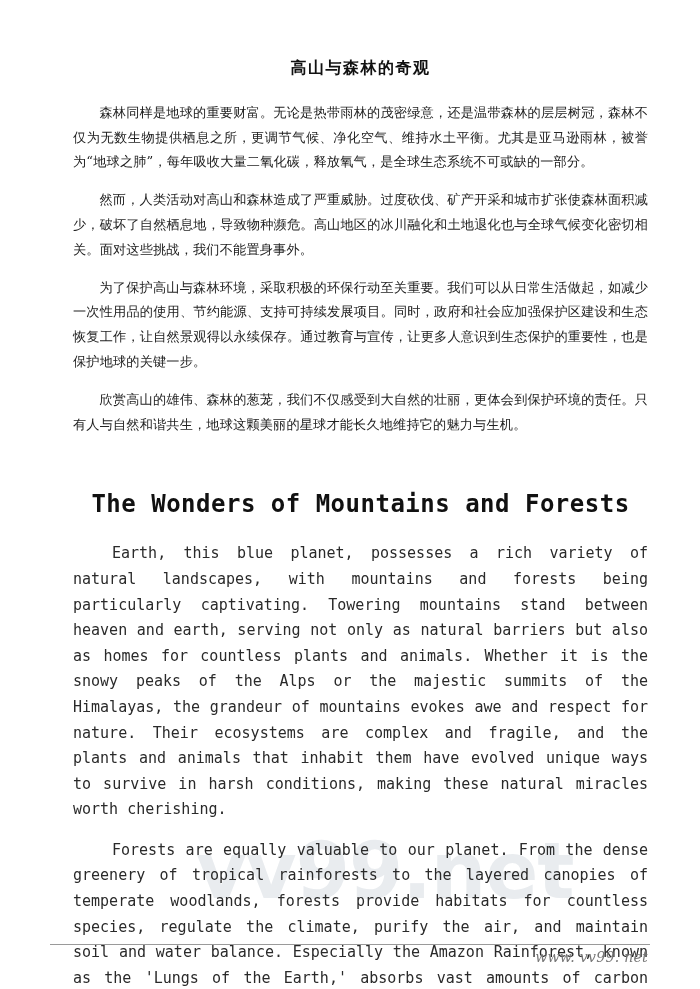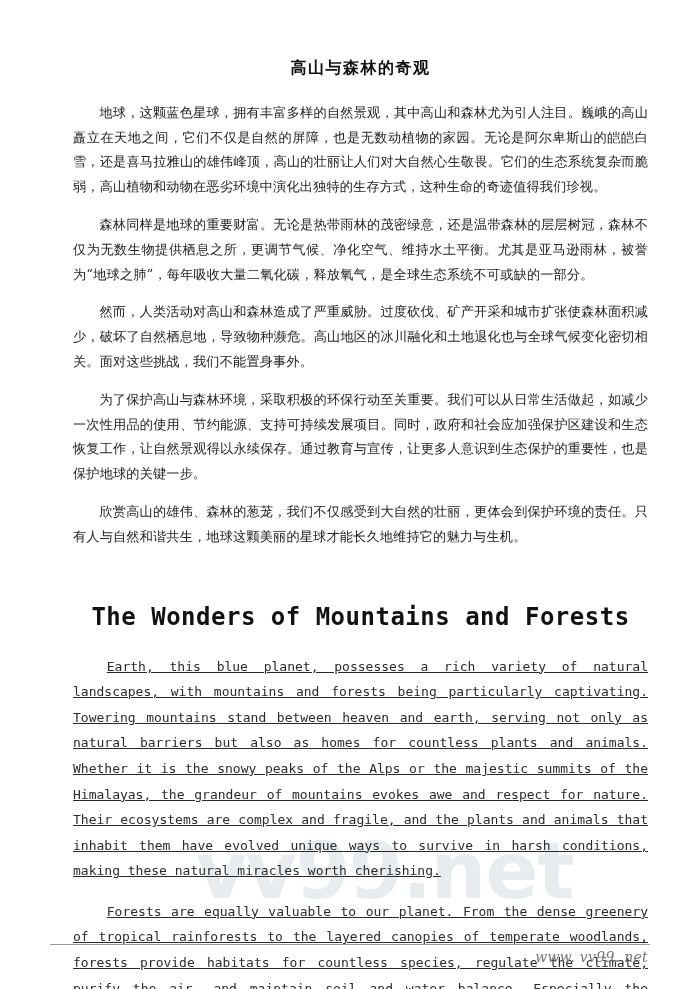--- a/index.html
+++ b/index.html
@@ -88,26 +88,25 @@
     padding-top: 40px;
   }
 
   .en-body {
     margin-top: 23px;
   }
 
   .en-p {
     margin: 0 0 15px 0;
     font-family: "DejaVu Sans Mono", monospace;
-    font-size: 13px;
+    font-size: 15px;
     line-height: 25.6px;
     text-align: justify;
     text-indent: 2.6em;
     color: #2a2a2a;
-    text-decoration: underline;
   }
 
   
   .footer-rule {
     position: absolute;
     left: 50px;
     top: 944px;
     width: 600px;
     height: 1px;
     background: #9a9a9a;
@@ -132,21 +131,20 @@
 
 <div class="page">
 
   <div class="watermark">vv99.net</div>
 
   <div class="content">
 
     <h1 class="cn-title">高山与森林的奇观</h1>
 
     <div class="cn-body">
-      <p class="cn-p">地球，这颗蓝色星球，拥有丰富多样的自然景观，其中高山和森林尤为引人注目。巍峨的高山矗立在天地之间，它们不仅是自然的屏障，也是无数动植物的家园。无论是阿尔卑斯山的皑皑白雪，还是喜马拉雅山的雄伟峰顶，高山的壮丽让人们对大自然心生敬畏。它们的生态系统复杂而脆弱，高山植物和动物在恶劣环境中演化出独特的生存方式，这种生命的奇迹值得我们珍视。</p>
       <p class="cn-p">森林同样是地球的重要财富。无论是热带雨林的茂密绿意，还是温带森林的层层树冠，森林不仅为无数生物提供栖息之所，更调节气候、净化空气、维持水土平衡。尤其是亚马逊雨林，被誉为“地球之肺”，每年吸收大量二氧化碳，释放氧气，是全球生态系统不可或缺的一部分。</p>
       <p class="cn-p">然而，人类活动对高山和森林造成了严重威胁。过度砍伐、矿产开采和城市扩张使森林面积减少，破坏了自然栖息地，导致物种濒危。高山地区的冰川融化和土地退化也与全球气候变化密切相关。面对这些挑战，我们不能置身事外。</p>
       <p class="cn-p">为了保护高山与森林环境，采取积极的环保行动至关重要。我们可以从日常生活做起，如减少一次性用品的使用、节约能源、支持可持续发展项目。同时，政府和社会应加强保护区建设和生态恢复工作，让自然景观得以永续保存。通过教育与宣传，让更多人意识到生态保护的重要性，也是保护地球的关键一步。</p>
       <p class="cn-p">欣赏高山的雄伟、森林的葱茏，我们不仅感受到大自然的壮丽，更体会到保护环境的责任。只有人与自然和谐共生，地球这颗美丽的星球才能长久地维持它的魅力与生机。</p>
     </div>
 
     <h2 class="en-title">The Wonders of Mountains and Forests</h2>
 
     <div class="en-body">
       <p class="en-p">Earth, this blue planet, possesses a rich variety of natural landscapes, with mountains and forests being particularly captivating. Towering mountains stand between heaven and earth, serving not only as natural barriers but also as homes for countless plants and animals. Whether it is the snowy peaks of the Alps or the majestic summits of the Himalayas, the grandeur of mountains evokes awe and respect for nature. Their ecosystems are complex and fragile, and the plants and animals that inhabit them have evolved unique ways to survive in harsh conditions, making these natural miracles worth cherishing.</p>

